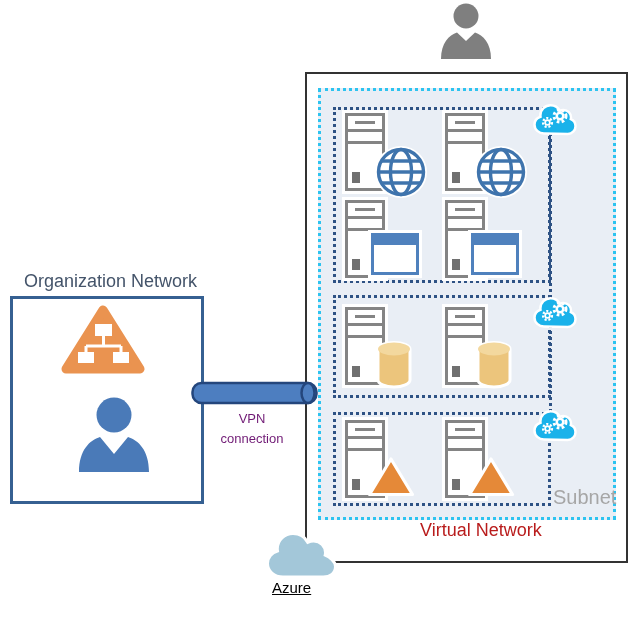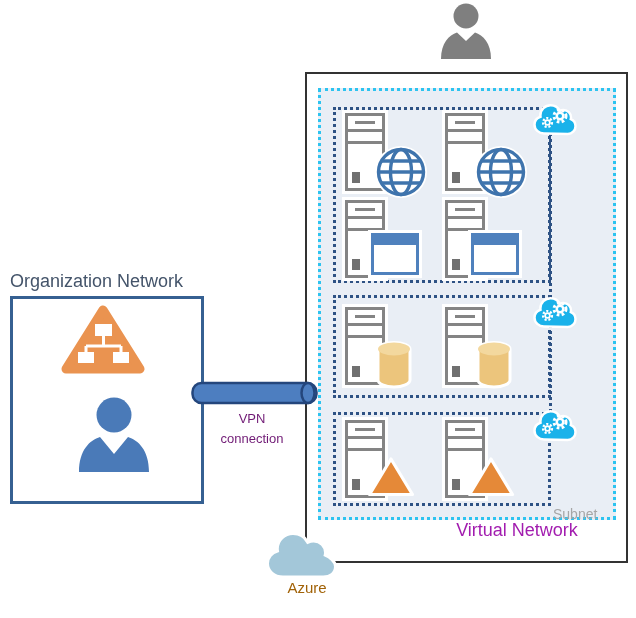--- a/index.html
+++ b/index.html
@@ -25,26 +25,26 @@
   .t-l1{left:-1px;right:-1px;top:13px;height:3px;}
   .t-l2{left:-1px;right:-1px;top:25px;height:3px;}
   .t-foot{left:4px;bottom:5px;width:8px;height:11px;background:#707070 !important;}
 
   
   .appwin{width:48px;height:42px;background:#fff;border:3px solid #4f81bd;border-top:12px solid #4f81bd;
           box-shadow:0 0 0 3px #fff;box-sizing:border-box;}
 
   
   .org-box{left:10px;top:296px;width:194px;height:208px;border:3px solid #366092;box-sizing:border-box;background:#fff;}
-  .org-title{left:10px;top:271px;width:200px;font-size:18px;color:#44546a;}
+  .org-title{left:24px;top:271px;width:200px;font-size:18px;color:#44546a;}
 
   .vpn-label{left:206px;top:409px;width:92px;text-align:center;font-size:13px;color:#701a75;line-height:1.55;}
-  .subnet-label{left:553px;top:506px;font-size:14px;color:#a6a6a6;}
-  .vnet-label{left:420px;top:520px;width:194px;text-align:center;font-size:18px;color:#a21caf;}
-  .azure-label{left:272px;top:579px;width:70px;text-align:center;font-size:15px;color:#a16207;}
+  .subnet-label{left:553px;top:486px;font-size:20px;color:#a6a6a6;}
+  .vnet-label{left:420px;top:520px;width:194px;text-align:left;font-size:18px;color:#b91c1c;}
+  .azure-label{left:272px;top:579px;width:70px;font-size:15px;color:#000000;text-decoration:underline;}
 </style>
 </head>
 <body>
 
 <div id="stage">
 
   <svg class="abs" style="left:437px;top:2px" width="58" height="58" viewBox="0 0 58 58">
     <circle cx="29" cy="14" r="12.5" fill="#7f7f7f"></circle>
     <path d="M4,57 C4,41 12,33 20,30.5 L29,39 L38,30.5 C46,33 54,41 54,57 Z" fill="#7f7f7f"></path>
   </svg>

